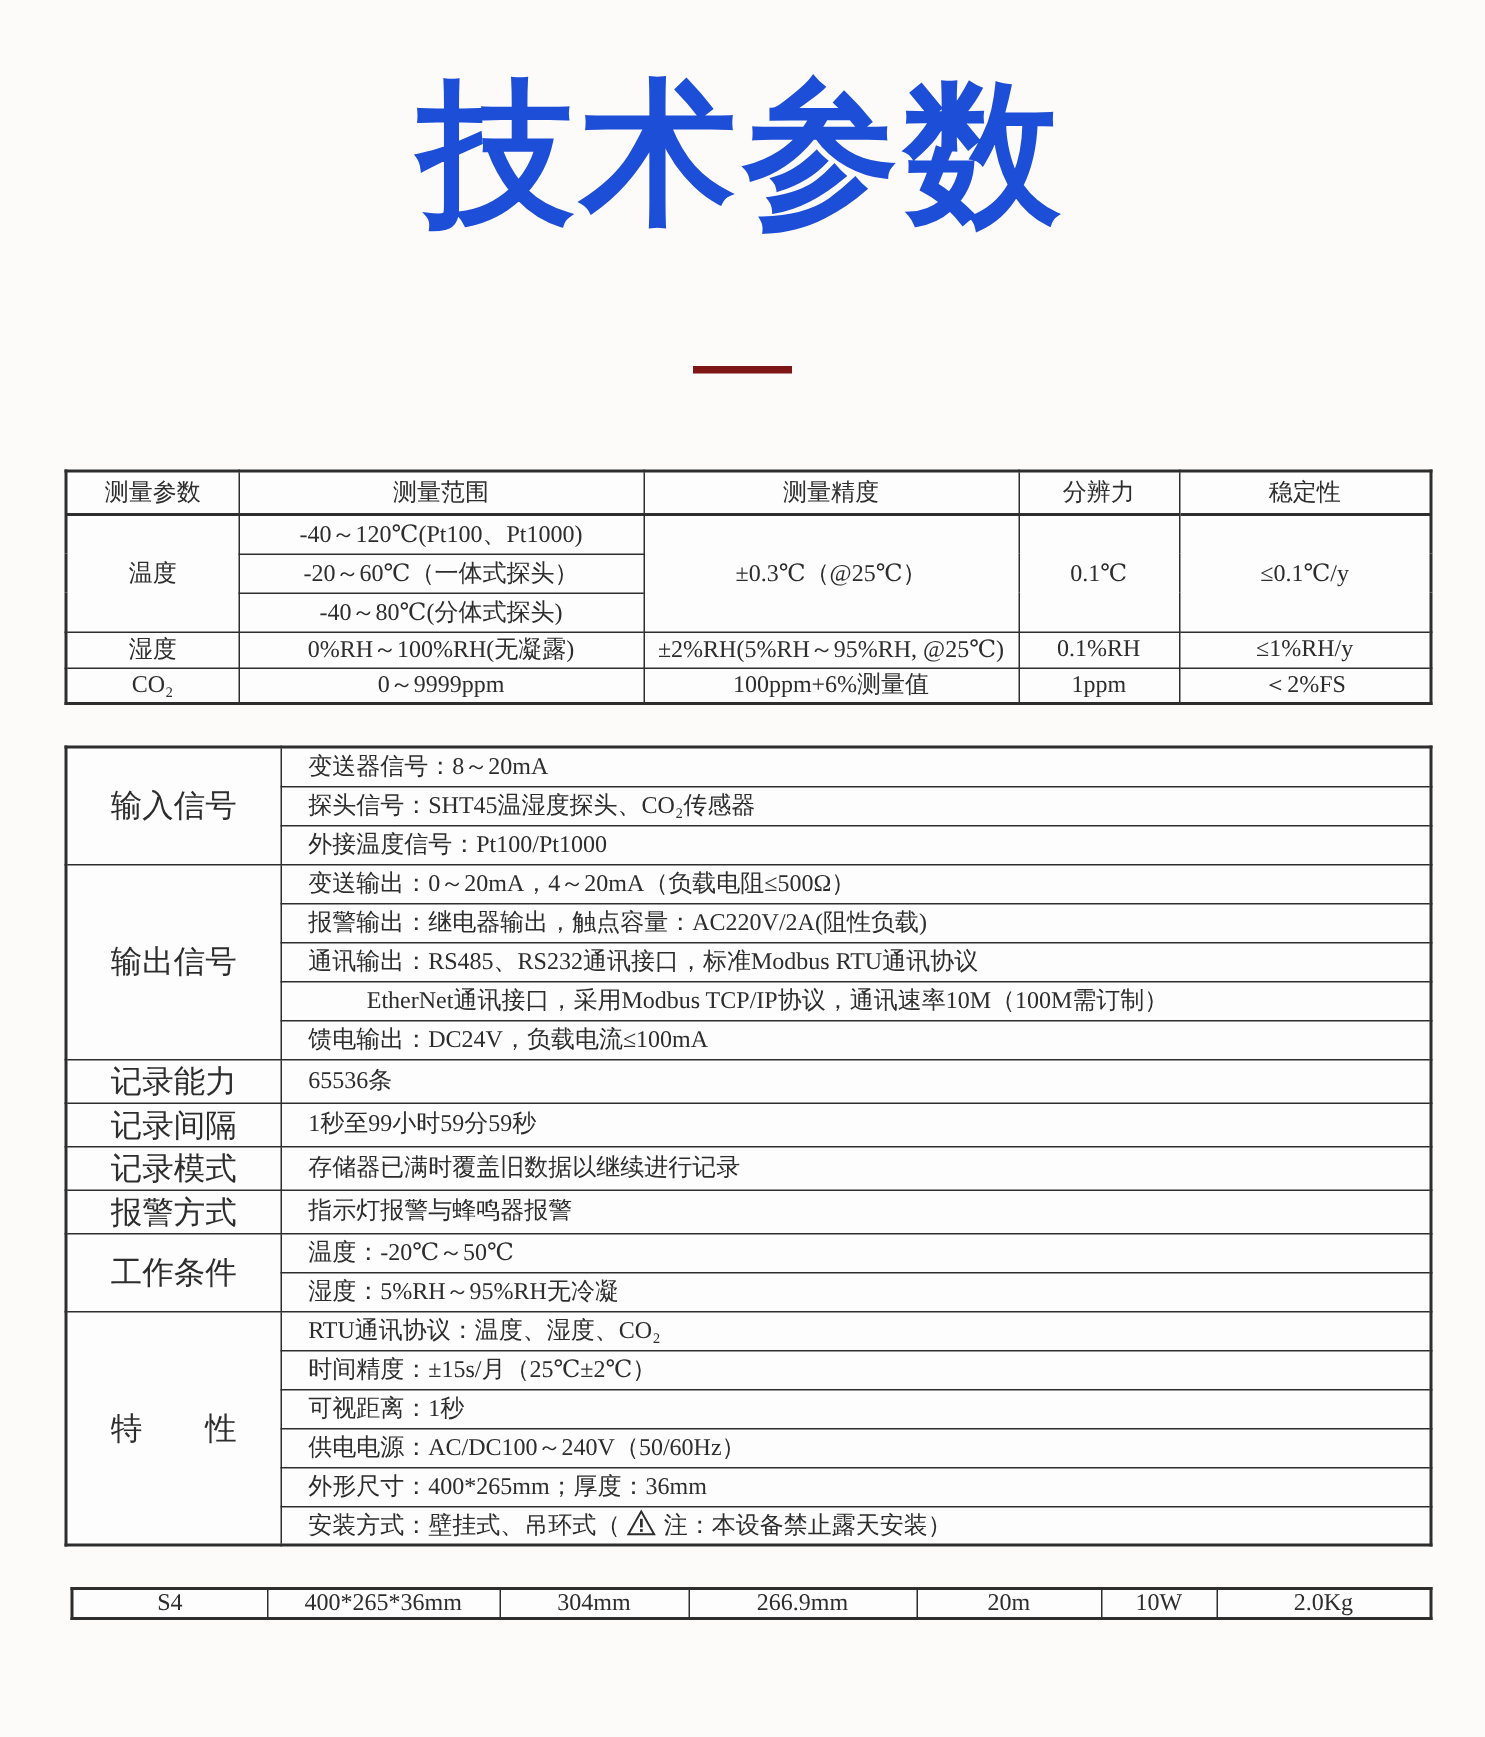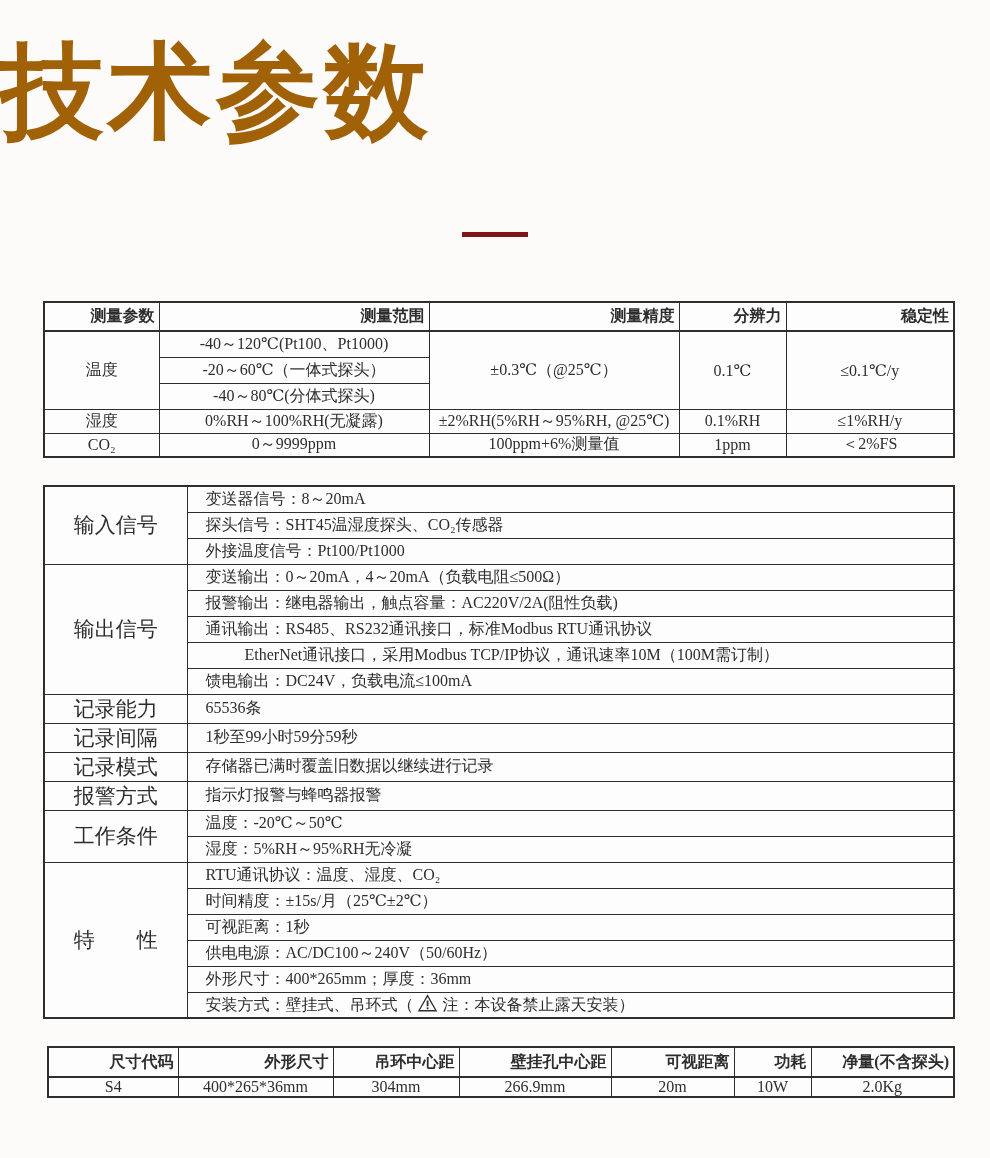--- a/index.html
+++ b/index.html
@@ -6,28 +6,28 @@
   body{
     width:990px;height:1158px;
     background:#fdfafa;
     font-family:"Liberation Serif","DejaVu Serif",serif;
     color:#2d2d2d;
     overflow:hidden;
   }
   .page{width:990px;height:1158px;position:relative;}
 
   .page-title{
-    margin:32px 0 0 0;
-    text-align:left;
+    margin:44px 0 0 0;
+    text-align:center;
     font-family:"Liberation Sans","DejaVu Sans",sans-serif;
     font-weight:900;
     font-size:104px;
     line-height:118px;
     letter-spacing:4px;
-    color:#a16207;
+    color:#1d4ed8;
   }
   .title-divider{
     width:66px;height:5px;
     margin:82px auto 0 auto;
     background:#7e1517;
   }
 
   table{
     border-collapse:collapse;
     table-layout:fixed;
@@ -35,21 +35,21 @@
     background:#fefdfd;
     font-size:16px;
   }
   td,th{
     border:1px solid #2e2e2e;
     vertical-align:middle;
     padding:0 4px;
     overflow:hidden;
     white-space:nowrap;
   }
-  th{font-weight:bold;text-align:right;}
+  th{font-weight:normal;text-align:center;}
 
   
   .t-measure{width:910px;margin:64px 0 0 43px;}
   .t-measure tr{height:26px;}
   .t-measure tr.hdr{height:29px;}
   .t-measure tr.hdr th{border-bottom-width:2px;}
   .t-measure tr.short{height:24px;}
   .t-measure td{text-align:center;}
 
   
@@ -218,29 +218,20 @@
     <colgroup>
       <col style="width:130px">
         <col style="width:155px">
         <col style="width:126px">
       <col style="width:152px">
         <col style="width:123px">
         <col style="width:77px">
         <col style="width:143px">
     </colgroup>
     <tbody>
-        <tr class="hdr">
-      <th>尺寸代码</th>
-      <th>外形尺寸</th>
-      <th>吊环中心距</th>
-      <th>壁挂孔中心距</th>
-      <th>可视距离</th>
-      <th>功耗</th>
-      <th>净量(不含探头)</th>
-    </tr>
     <tr>
       <td>S4</td>
       <td>400*265*36mm</td>
       <td>304mm</td>
       <td>266.9mm</td>
       <td>20m</td>
       <td>10W</td>
       <td>2.0Kg</td>
     </tr>
   </tbody>

